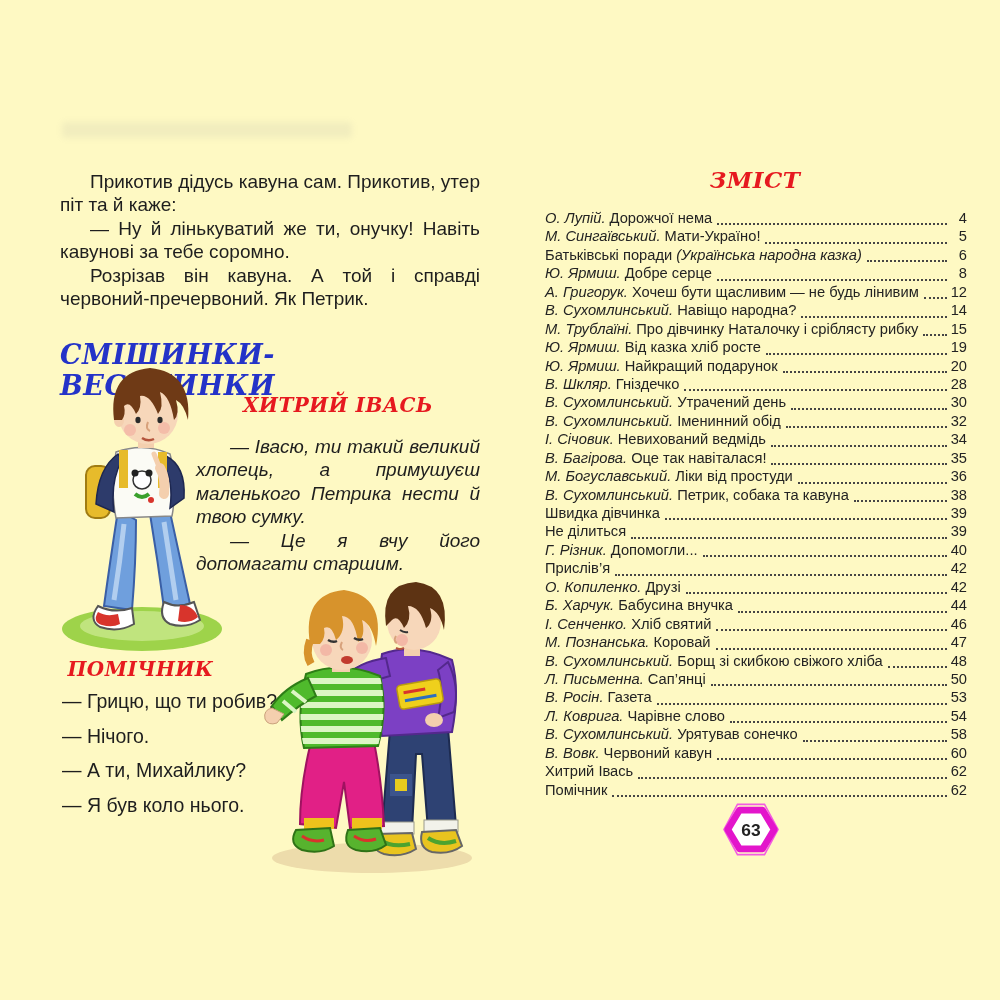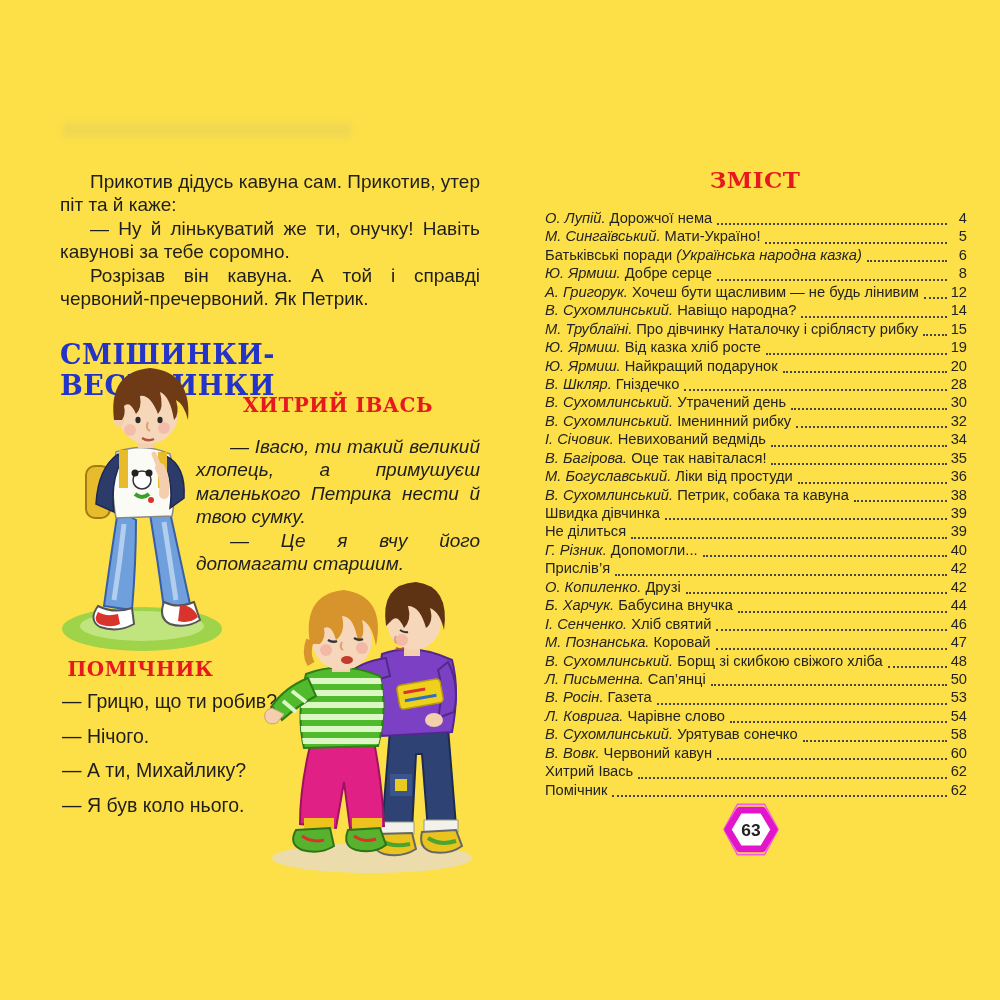--- a/index.html
+++ b/index.html
@@ -1,28 +1,28 @@
 <!DOCTYPE html>
 <html style="--blue: #2433c8; --red: #e6191f;"><head>
 <meta charset="utf-8">
 <style>
   html,body{margin:0;padding:0;background:#ffffff;}
   body{width:1000px;height:1000px;font-family:"Liberation Sans",sans-serif;color:#1e1e1e;}
-  .spread{position:relative;width:1000px;height:1000px;background:#fde047;overflow:hidden;}
+  .spread{position:relative;width:1000px;height:1000px;background:#fef9c3;overflow:hidden;}
 
   
   .watermark{position:absolute;left:62px;top:122px;width:290px;height:16px;
     background:#9a9a9a;opacity:.12;filter:blur(3px);border-radius:3px;}
 
   
   .para-block{position:absolute;left:60px;top:170px;width:420px;
     font-size:19px;line-height:23.4px;text-align:justify;}
   .para-block p{margin:0;text-indent:30px;}
 
-  .head-serif{font-family:"DejaVu Serif","Liberation Serif",serif;font-weight:bold;letter-spacing:.5px;}
+  .head-serif{font-family:"DejaVu Serif","Liberation Serif",serif;font-weight:bold;letter-spacing:.5px;font-style:italic;}
 
   .heading-blue{position:absolute;left:60px;top:339px;width:420px;
     color:var(--blue);font-size:27px;}
   .heading-red-1{position:absolute;left:196px;top:393px;width:284px;text-align:center;
     color:var(--red);font-size:20px;}
   .heading-red-2{position:absolute;left:58px;top:657px;width:165px;text-align:center;
     color:var(--red);font-size:20px;}
 
   .story1{position:absolute;left:196px;top:435px;width:284px;
     font-size:19px;line-height:23.4px;text-align:justify;}
@@ -299,21 +299,21 @@
         <span class="toc-title-part">Утрачений день</span>
 
       </span>
       <span class="toc-dots"></span>
       <span class="toc-page">30</span>
     </div>
 
     <div class="toc-row">
       <span class="toc-text">
         <span class="toc-author">В. Сухомлинський.</span>
-        <span class="toc-title-part">Іменинний рибку</span>
+        <span class="toc-title-part">Іменинний обід</span>
 
       </span>
       <span class="toc-dots"></span>
       <span class="toc-page">32</span>
     </div>
 
     <div class="toc-row">
       <span class="toc-text">
         <span class="toc-author">І. Січовик.</span>
         <span class="toc-title-part">Невихований ведмідь</span>

